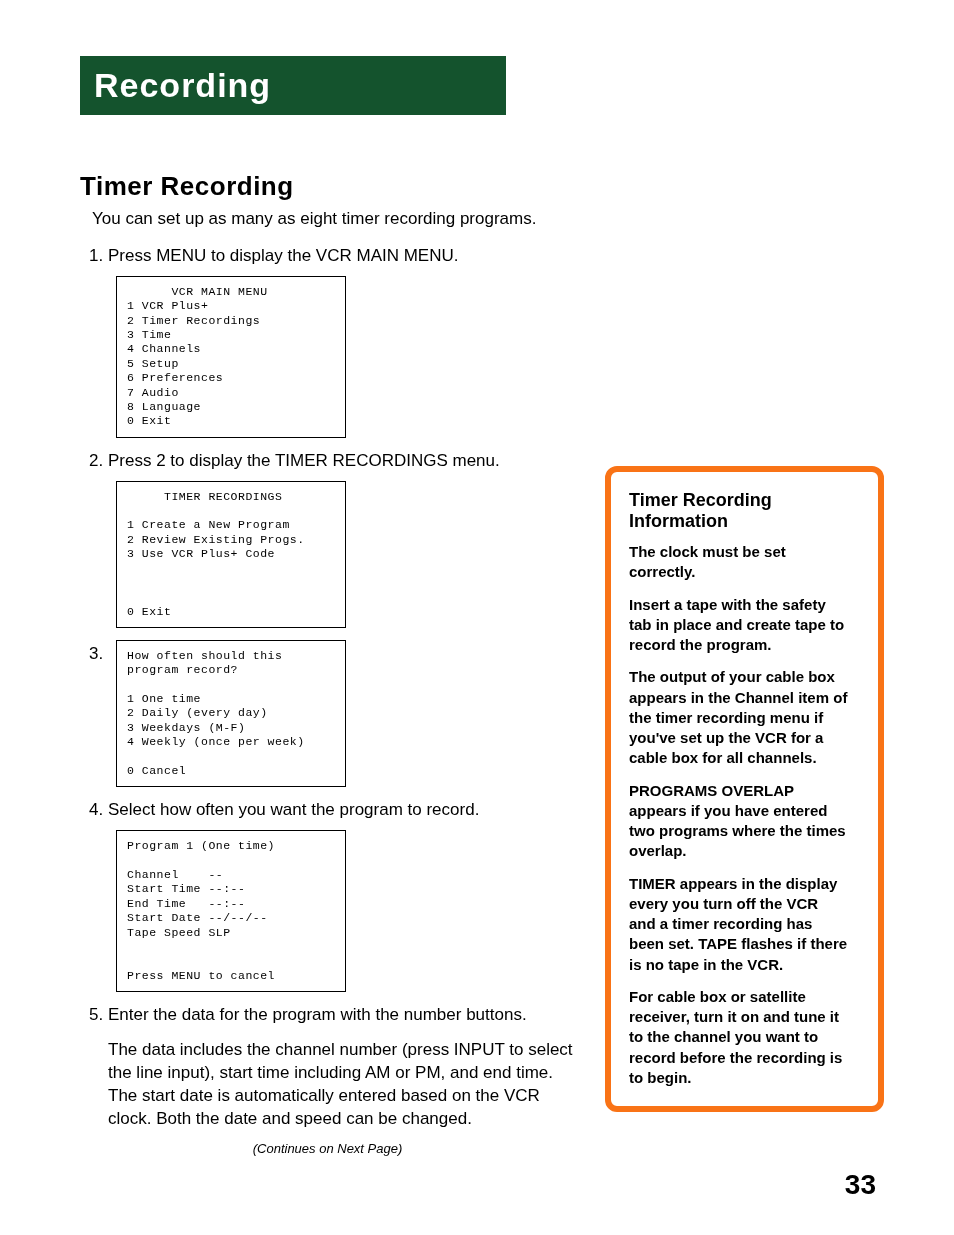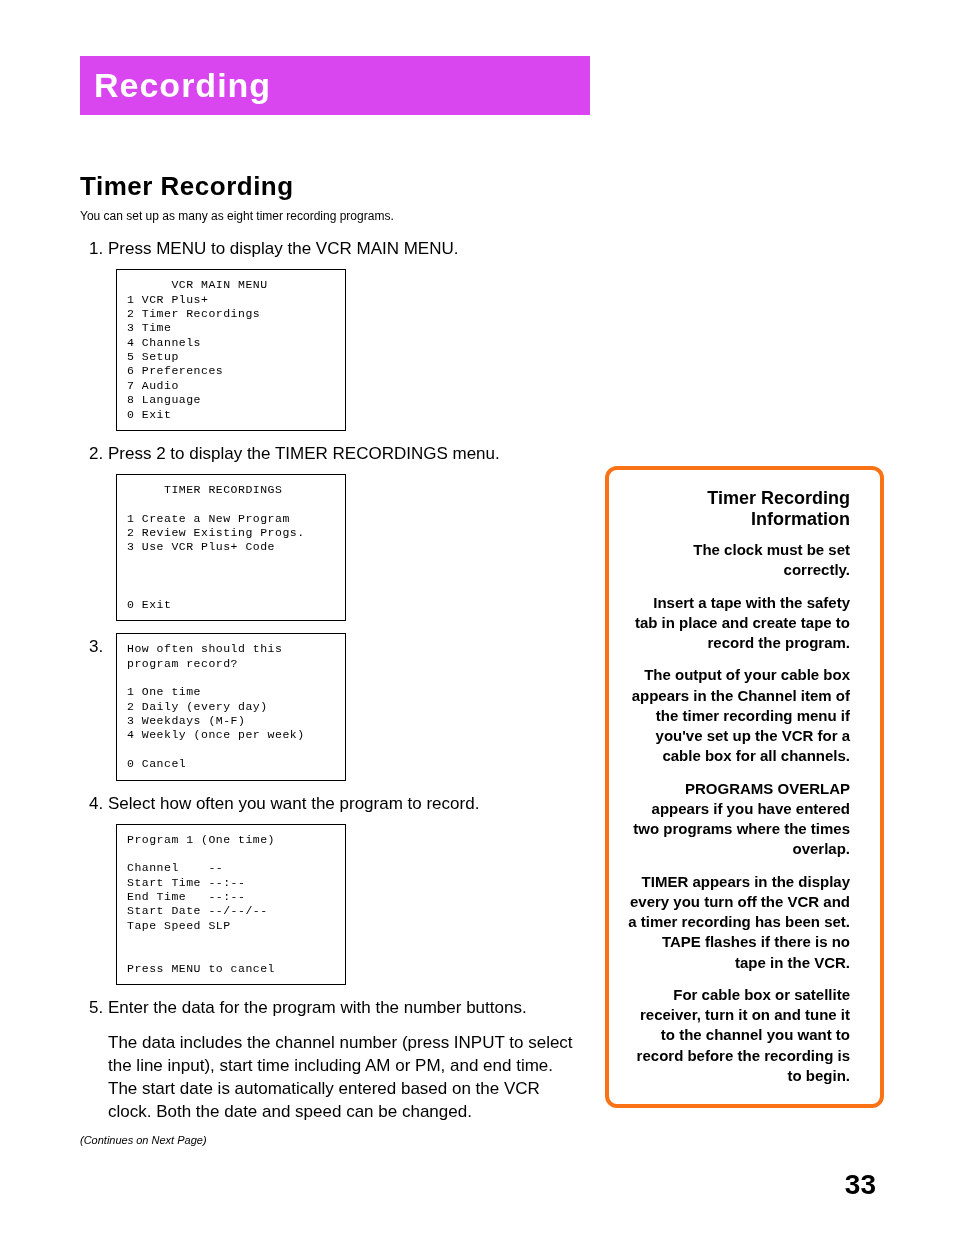--- a/index.html
+++ b/index.html
@@ -11,24 +11,24 @@
     color: #000;
   }
   .page {
     width: 954px;
     height: 1235px;
     position: relative;
     box-sizing: border-box;
     padding: 56px 70px 50px 80px;
   }
   .chapter-bar {
-    background: #d946ef;
+    background: #14532d;
     color: #fff;
     padding: 10px 14px 10px 14px;
-    width: 510px;
+    width: 426px;
     box-sizing: border-box;
   }
   .chapter-bar h1 {
     margin: 0;
     font-family: "Lithos Pro", "Papyrus", "Copperplate", "Trebuchet MS", sans-serif;
     font-weight: 900;
     font-size: 34px;
     letter-spacing: 1px;
   }
   .content {
@@ -46,22 +46,22 @@
     padding-top: 295px;
   }
   h2.section-title {
     font-family: "Lithos Pro", "Papyrus", "Copperplate", "Trebuchet MS", sans-serif;
     font-weight: 900;
     font-size: 26px;
     letter-spacing: 0.5px;
     margin: 0 0 6px 0;
   }
   .intro {
-    font-size: 12px;
-    margin: 0 0 14px 0;
+    font-size: 17px;
+    margin: 0 0 14px 12px;
     line-height: 1.35;
   }
   ol.steps {
     list-style: decimal;
     padding-left: 28px;
     margin: 0;
   }
   ol.steps > li {
     font-size: 17px;
     line-height: 1.35;
@@ -75,43 +75,42 @@
     margin: 8px 0 12px 8px;
     padding: 8px 10px 8px 10px;
     width: 208px;
     font-family: "Courier New", monospace;
     font-size: 11.5px;
     line-height: 1.25;
     white-space: pre;
     letter-spacing: 0.5px;
   }
   .infobox {
-    border: 4px solid #f97316;
+    border: 6px solid #f97316;
     border-radius: 12px;
     padding: 18px 30px 18px 18px;
-    text-align: right;
   }
   .infobox h3 {
     margin: 0 0 10px 0;
     font-size: 18px;
     font-weight: 700;
   }
   .infobox p {
     margin: 0 0 12px 0;
     font-size: 15px;
     line-height: 1.35;
     font-weight: 600;
   }
   .infobox p:last-child {
     margin-bottom: 0;
   }
   .continues {
-    text-align: left;
+    text-align: center;
     font-style: italic;
-    font-size: 11px;
+    font-size: 13px;
     margin: 10px 0 0 0;
     width: 495px;
   }
   .page-number {
     position: absolute;
     bottom: 34px;
     right: 78px;
     font-size: 28px;
     font-weight: 900;
     font-family: "Frutiger", Arial, sans-serif;

